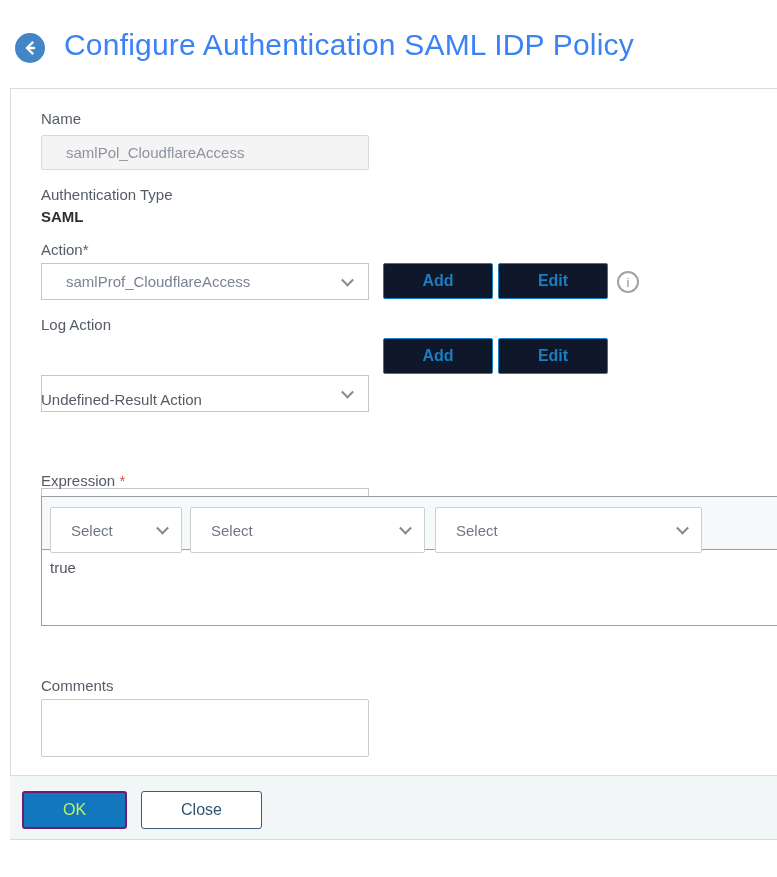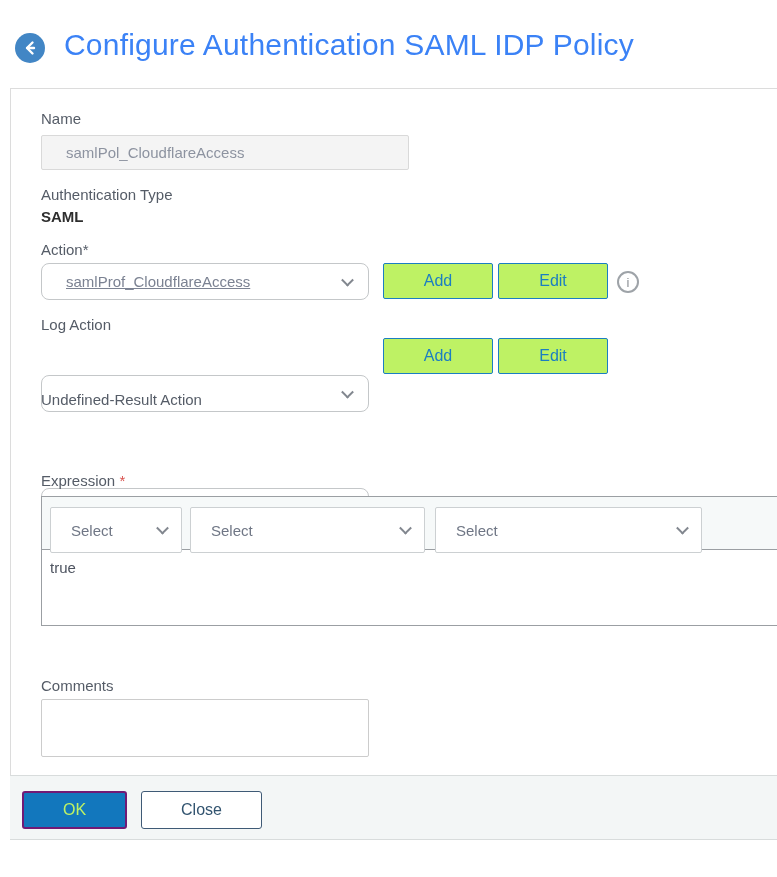--- a/index.html
+++ b/index.html
@@ -14,35 +14,35 @@
   .back-btn svg { display:block; }
   .page-title { left:64px; top:28px; font-size:30px; letter-spacing:0.2px; color:#3b82f6; }
 
   
   .panel { left:10px; top:88px; width:1080px; height:687px;
     border:1px solid #dcdcdc; border-bottom:none; background:#ffffff; }
 
   .lbl { font-size:15px; color:#555c67; white-space:nowrap; }
   .req { color:#d9534f; }
 
-  .ro-input { width:368px; height:35px; background:#f4f4f4; border:1px solid #d9d9d9;
+  .ro-input { width:328px; height:35px; background:#f4f4f4; border:1px solid #d9d9d9;
     border-radius:2px; color:#8d93a0; font-size:15px; padding-left:24px;
     font-family:"Liberation Sans", sans-serif; }
   .static-val { font-size:15px; font-weight:bold; color:#2e2e2e; }
 
   .ddl { width:328px; height:37px; background:#ffffff; border:1px solid #c4c7c9;
-    border-radius:8px; color:#7b8292; font-size:15px; display:flex; align-items:center;
-    padding-left:24px; cursor:pointer; position:relative;text-decoration:underline; }
+    border-radius:0; color:#7b8292; font-size:15px; display:flex; align-items:center;
+    padding-left:24px; cursor:pointer; position:relative; }
   .chev { position:absolute; right:16px; top:50%; width:9px; height:9px;
     border-right:2px solid #82878f; border-bottom:2px solid #82878f;
     transform:translateY(-70%) rotate(45deg); }
 
-  .btn-outline-blue { width:110px; height:36px; background:#bef264; border:1px solid #1b7ec2;
+  .btn-outline-blue { width:110px; height:36px; background:#0f172a; border:1px solid #1b7ec2;
     border-radius:2px; color:#1b7ec2; font-size:16px; display:flex; align-items:center;
-    justify-content:center; cursor:pointer; }
+    justify-content:center; cursor:pointer;font-weight:bold; }
 
   .info-icon { width:22px; height:22px; border:2px solid #9ea3a8; border-radius:50%;
     color:#8c9196; font-size:13px; display:flex; align-items:center; justify-content:center;
     cursor:pointer; }
   .expr-toolbar { height:53px; background:#f6f9f9; border-bottom:1px solid #9b9fa3;
     position:relative; }
   .mini-ddl { position:absolute; top:10px; height:46px; background:#ffffff;
     border:1px solid #ccd0d2; border-radius:2px; color:#6f7685; font-size:15px;
     display:flex; align-items:center; padding-left:20px; cursor:pointer; }
   .mini-ddl .chev { right:14px; }

